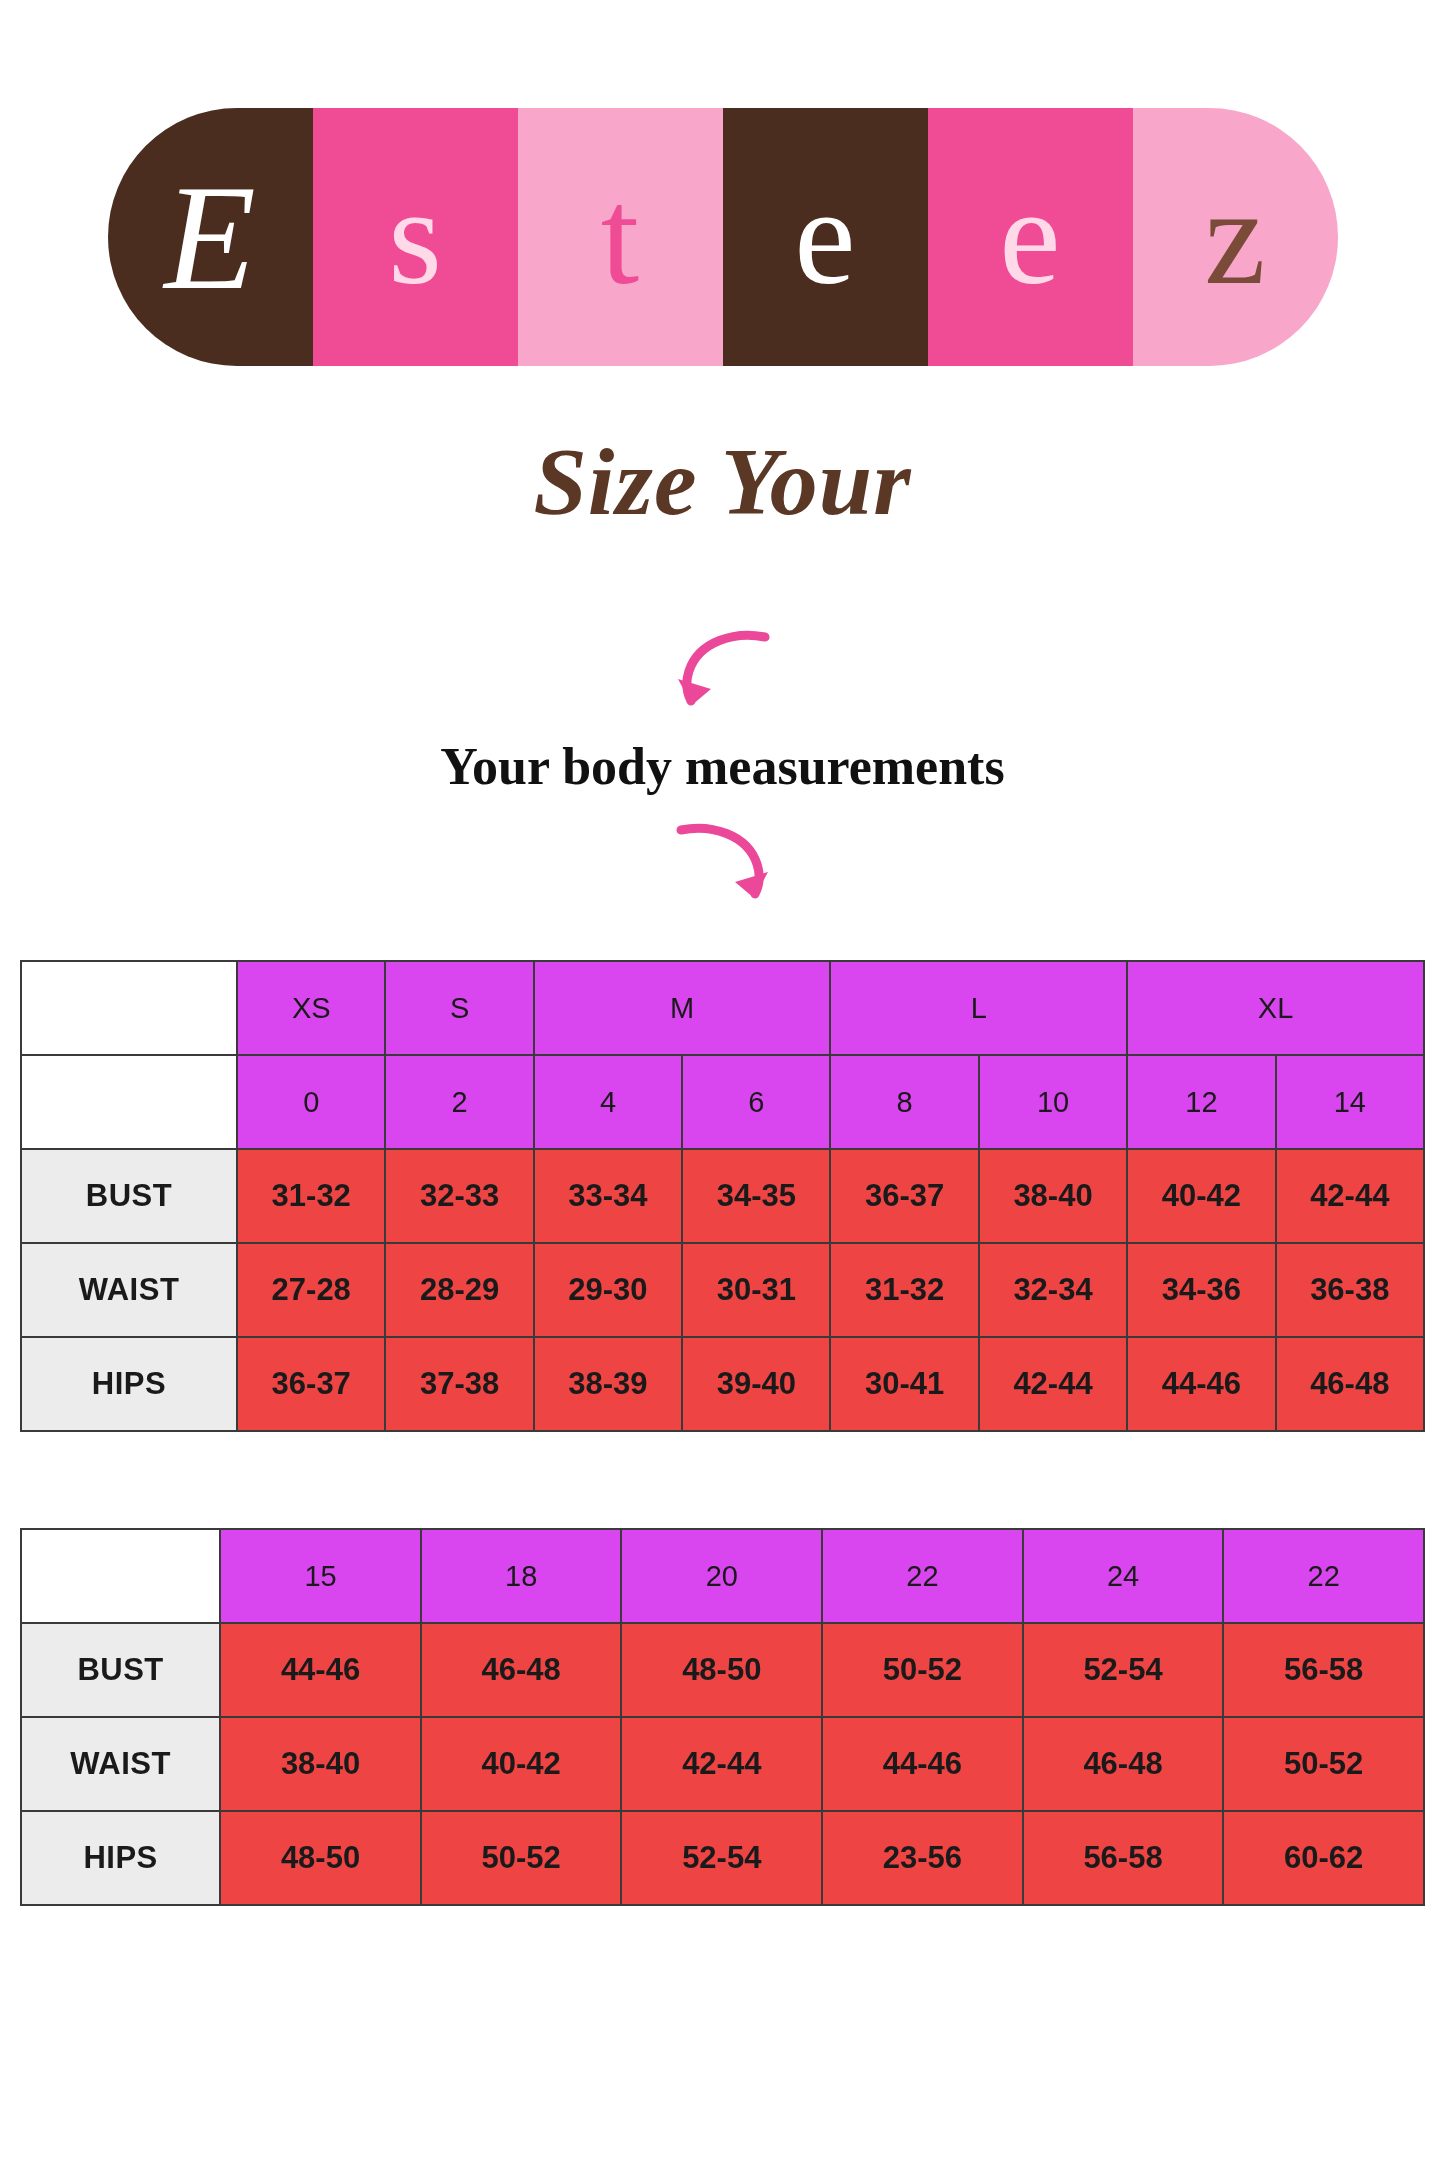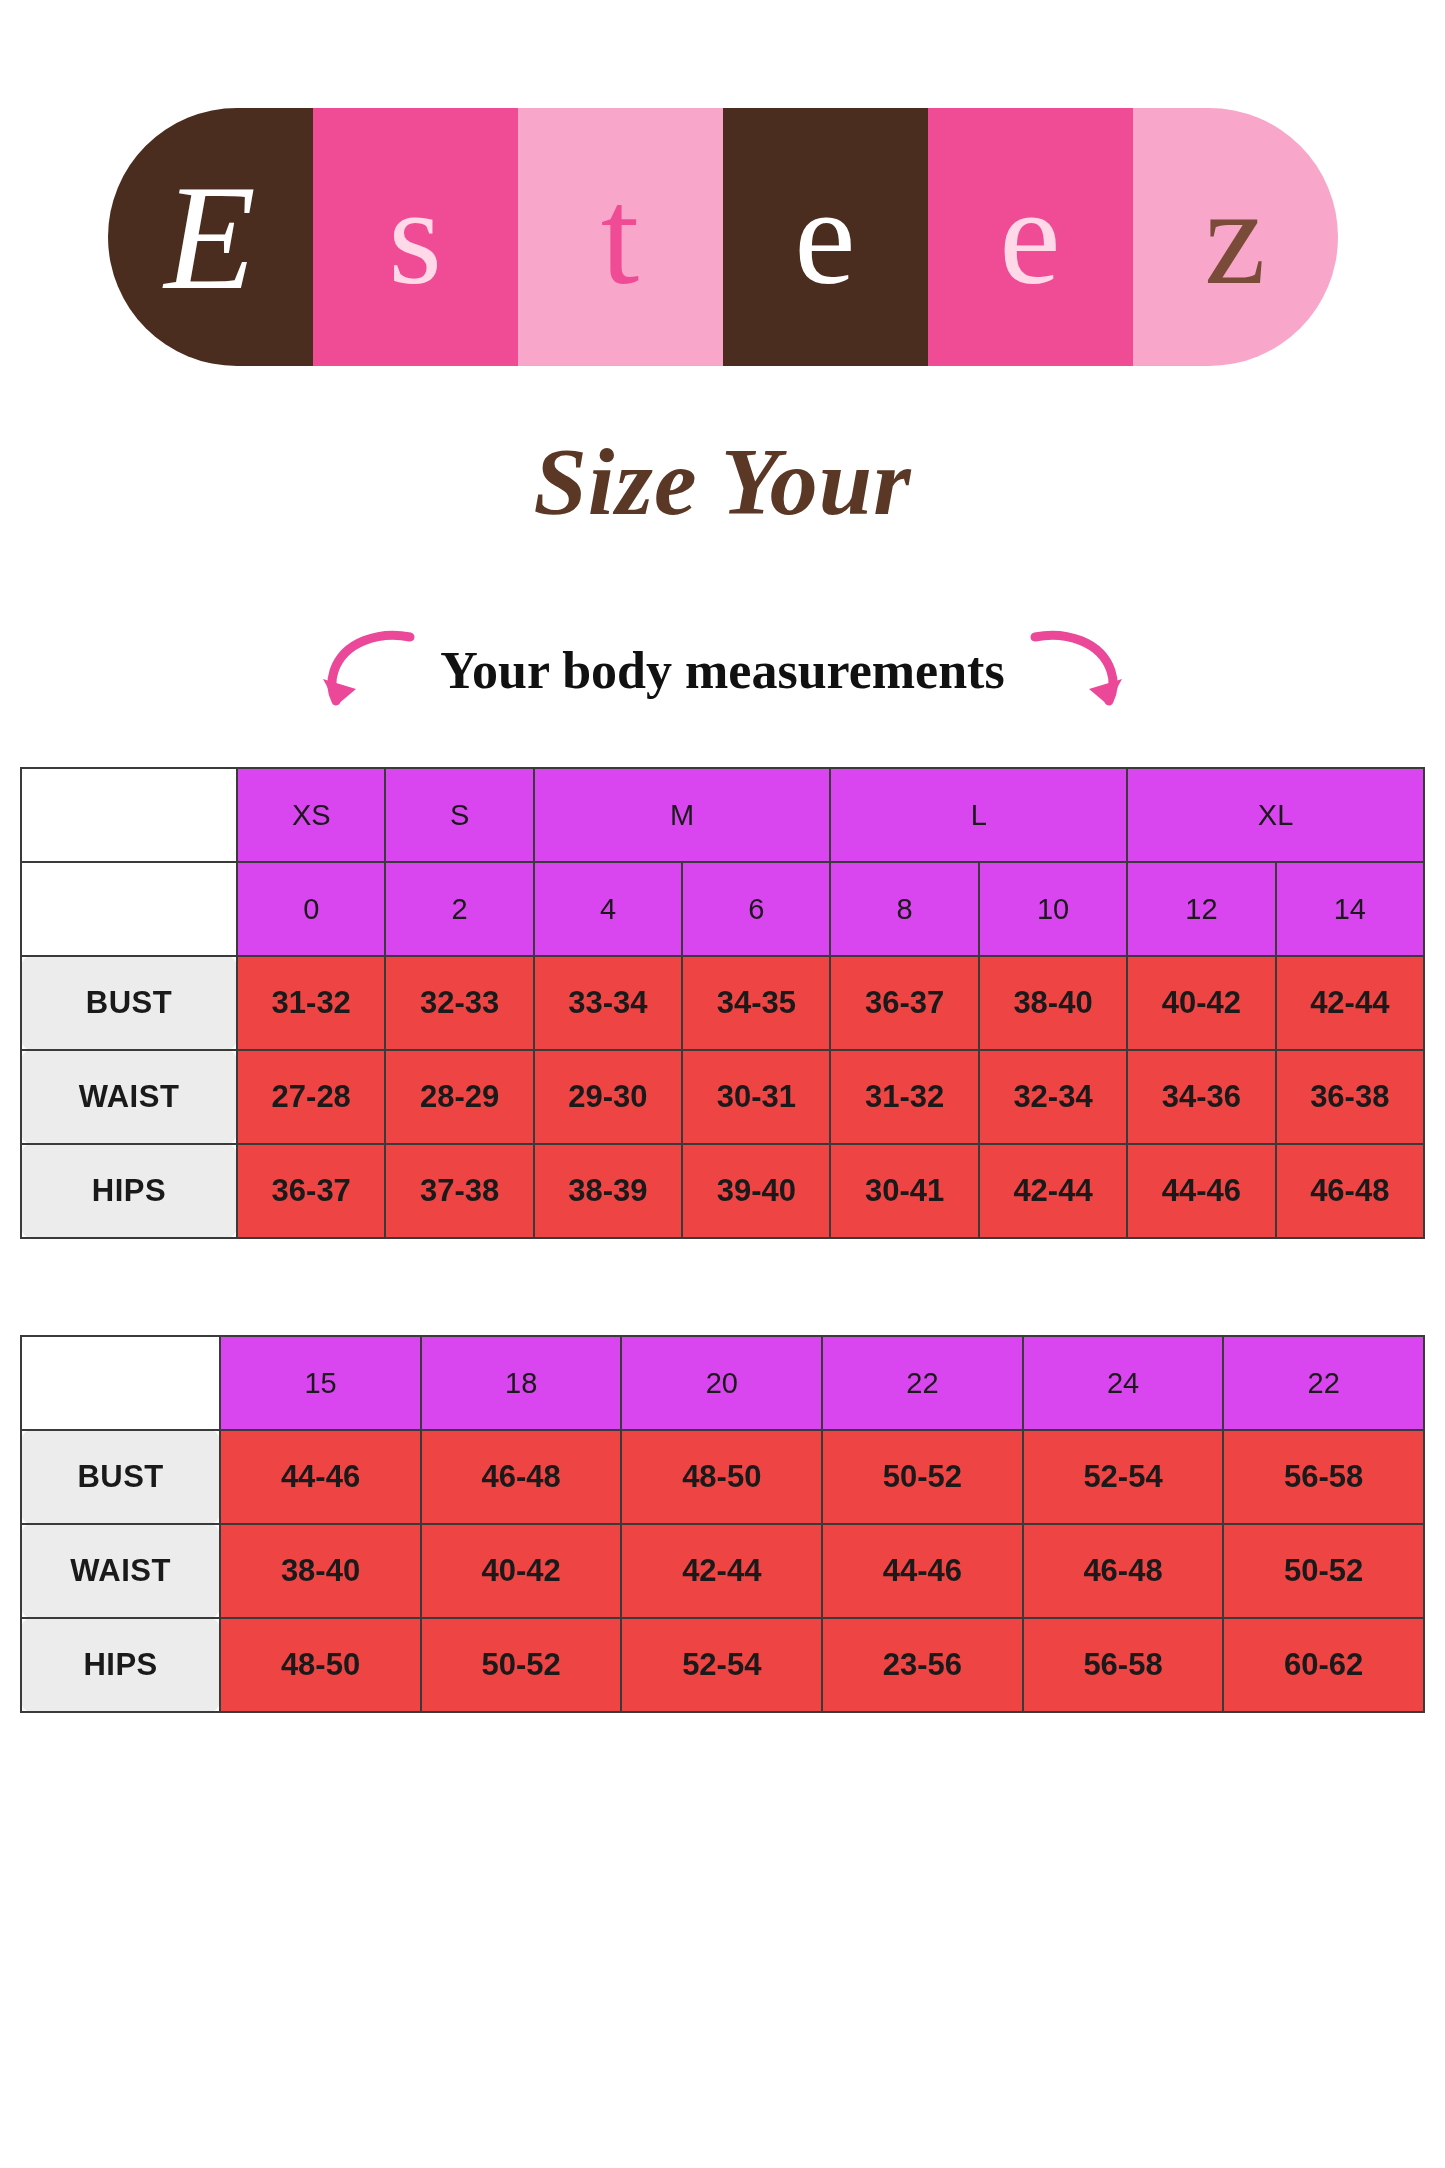--- a/index.html
+++ b/index.html
@@ -59,20 +59,21 @@
     letter-spacing: 1px;
   }
 
   
   .subtitle-row {
     display: flex;
     align-items: center;
     justify-content: center;
     margin-top: 90px;
     gap: 24px;
+    flex-direction: column;
   }
   .subtitle {
     font-family: "Liberation Serif", serif;
     font-weight: 700;
     font-size: 52px;
     color: #111111;
     white-space: nowrap;
   }
   .arrow-svg { display: block; }
 
@@ -98,21 +99,20 @@
   td.head {
     background: #d946ef;
     font-weight: 400;
     font-size: 29px;
   }
   td.rowlabel {
     background: #ececec;
     font-weight: 700;
     font-size: 31px;
     letter-spacing: 0.5px;
-    border-radius: 11px;
   }
   td.val {
     background: #ef4444;
     font-weight: 700;
     font-size: 31px;
     margin-top: 32px;
   }
   td.blank {
     background: #ffffff;
     border-left-color: #3a3a3a;

